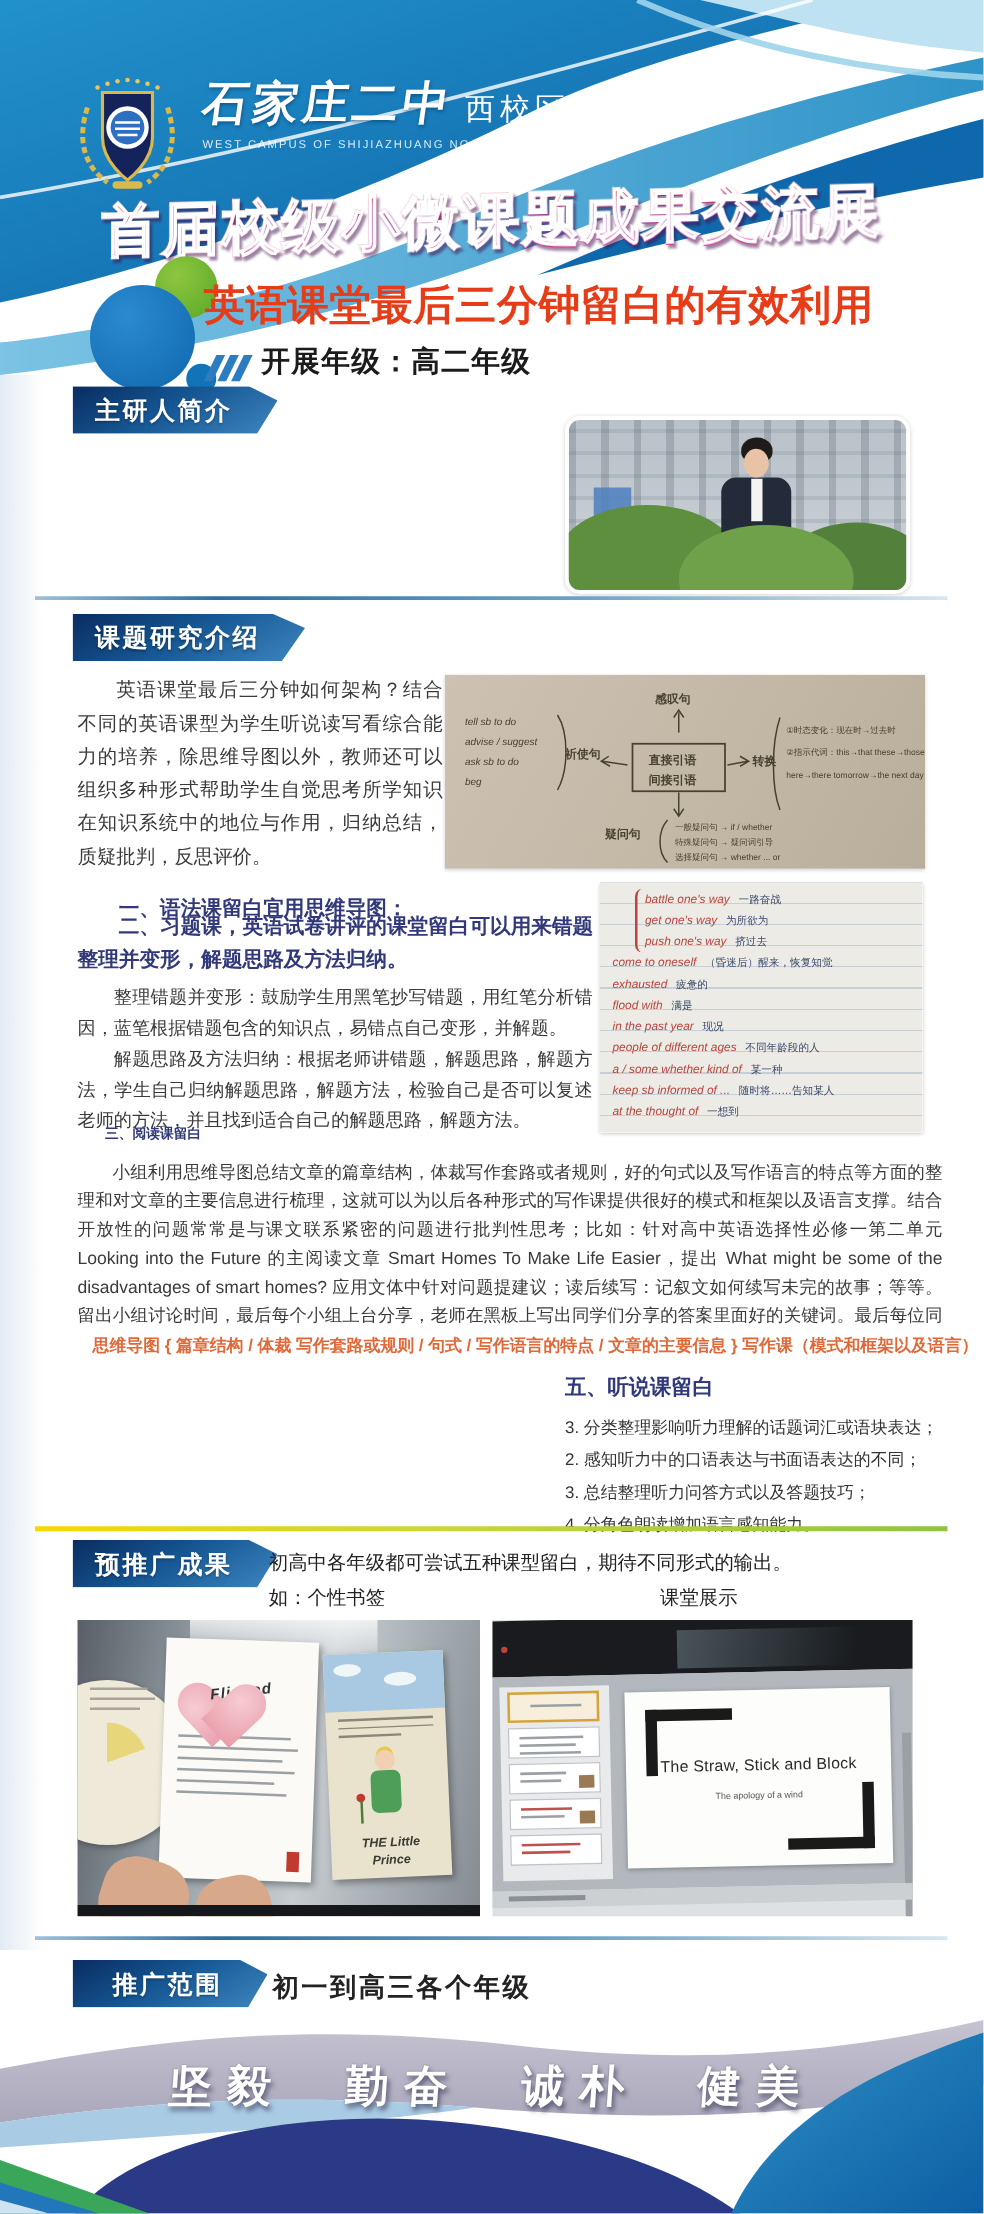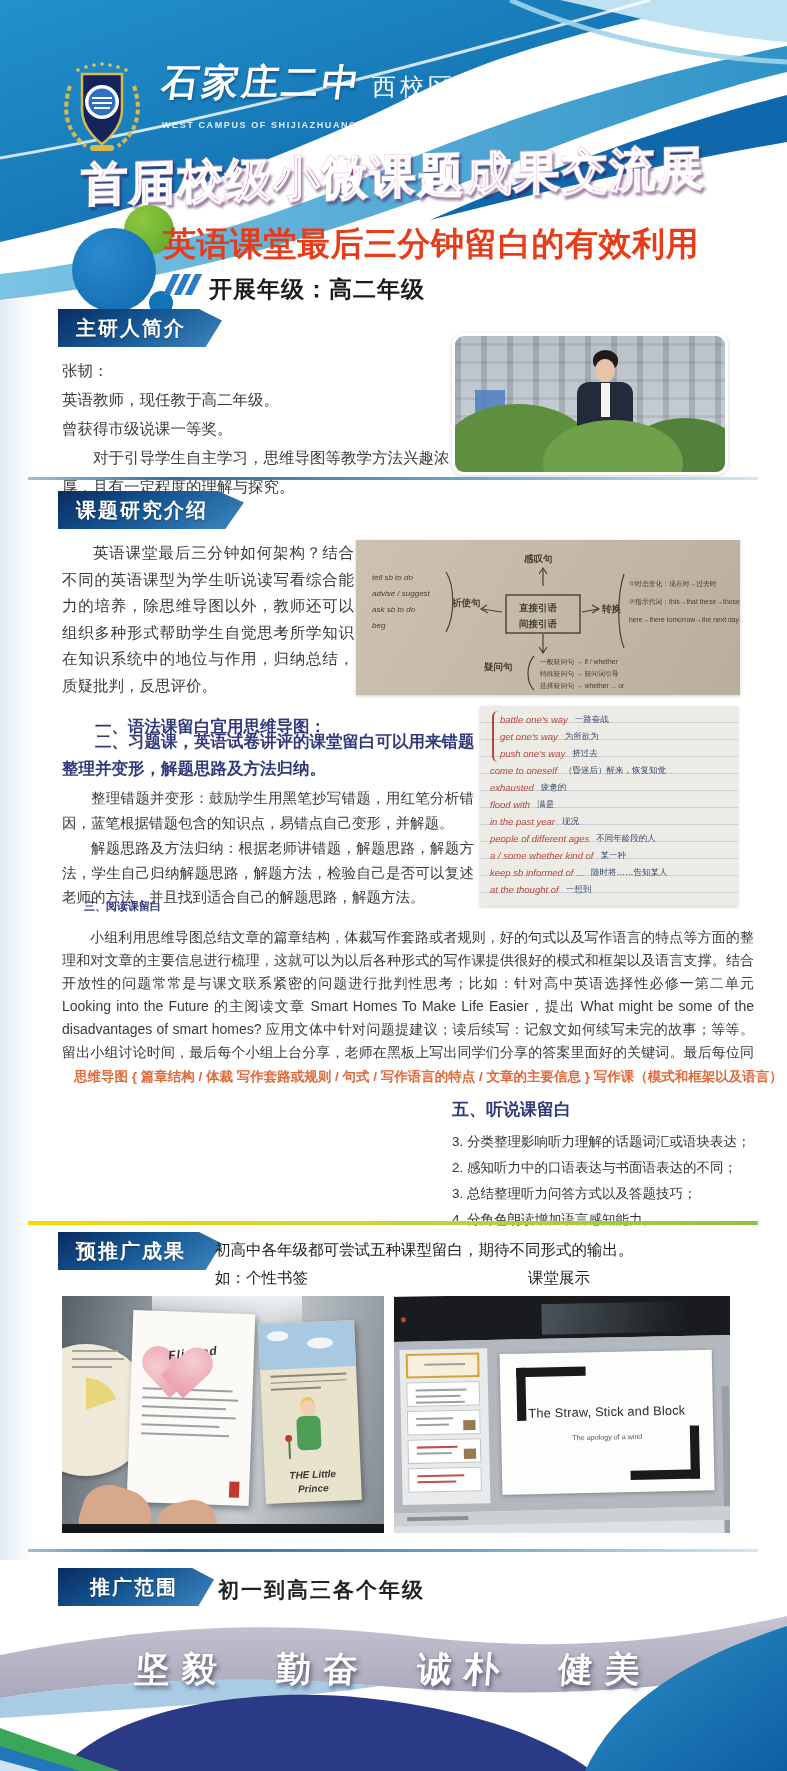--- a/index.html
+++ b/index.html
@@ -8,35 +8,35 @@
           font-family:"Liberation Sans","DejaVu Sans",sans-serif;}
   .abs{position:absolute;}
 
   
   #header-svg{position:absolute;top:0;left:0;}
   .logo-row{position:absolute;left:56px;top:58px;display:flex;align-items:flex-start;}
   .logo-text{margin-left:14px;color:#fff;}
   .school-cn{font-size:37px;font-weight:800;transform:skewX(-8deg);letter-spacing:3px;
              text-shadow:1px 2px 3px rgba(0,40,80,.45);display:inline-block;}
   .campus-cn{font-size:24px;font-weight:500;letter-spacing:4px;margin-left:10px;display:inline-block;}
-  .school-en{font-size:9px;letter-spacing:1.6px;color:rgba(255,255,255,.85);margin-top:12px;font-weight:bold;}
+  .school-en{font-size:9px;letter-spacing:1.6px;color:rgba(255,255,255,.85);margin-top:2px;}
   .banner-title{position:absolute;left:0;top:146px;width:787px;text-align:center;
     font-size:46px;font-weight:900;letter-spacing:2px;transform:skewY(-1.5deg);
     background:linear-gradient(180deg,#d11230 10%,#8c2b96 52%,#ef1f8a 95%);
     -webkit-background-clip:text;background-clip:text;color:transparent;
     -webkit-text-stroke:1.5px #ffffff;
     filter:drop-shadow(2px 3px 1px rgba(60,10,70,.5));}
 
   
   .circle{border-radius:50%;}
   #circle-blue{left:72px;top:228px;width:84px;height:84px;background:radial-gradient(circle at 35% 30%,#2b8ad0,#0f67ad);}
   #circle-green{left:124px;top:205px;width:50px;height:50px;background:radial-gradient(circle at 35% 30%,#8ec63f,#58a828);}
   #circle-dot{left:149px;top:291px;width:24px;height:24px;background:#1173b8;}
   #main-title{left:163px;top:222px;font-size:33px;font-weight:900;color:#e63c17;letter-spacing:.5px;}
-  #grade-row{left:168px;top:274px;display:flex;align-items:flex-start;}
+  #grade-row{left:168px;top:274px;display:flex;align-items:flex-end;}
   .chev{width:7px;height:21px;background:#2b7cc0;transform:skewX(-26deg);margin-right:4px;}
   #grade-label{font-size:23px;font-weight:700;color:#1b1b1b;margin-left:8px;letter-spacing:1px;}
 
   
   .tab{position:absolute;height:38px;display:inline-flex;align-items:center;
     padding:0 36px 0 18px;color:#fff;font-size:20px;font-weight:800;letter-spacing:2px;
     background:linear-gradient(150deg,#0a2c60 0%,#155693 46%,#3e86c0 100%);
     clip-path:polygon(0 0,86% 0,100% 30%,90% 100%,0 100%);
     text-shadow:0 1px 2px rgba(0,0,0,.35);}
 
@@ -100,21 +100,21 @@
   .mm-cn{font-size:9.5px;font-weight:600;}
   .mm-sm{font-size:6.8px;}
 
   
   #photo-notes{left:480px;top:706px;width:258px;height:200px;overflow:hidden;
     background:repeating-linear-gradient(180deg,#edebe5 0 16px,#c6ced6 16px 17px);
     box-shadow:0 1px 3px rgba(0,0,0,.2);padding:5px 4px 0 10px;}
   .note-row{display:flex;gap:7px;height:17px;align-items:center;}
   .note-en{color:#b8453f;font-style:italic;font-size:9.5px;white-space:nowrap;}
   .note-cn{color:#3a4a6b;font-size:8.5px;white-space:nowrap;}
-  .note-group{border-left:2px solid #b8453f;border-radius:6px 0 0 6px;padding-left:6px;margin-left:2px;}
+  .note-group{border-left:2px solid #b8453f;border-radius:6px 0 0 6px;padding-left:6px;margin-left:18px;}
 
   
   #photo-bookmarks{left:62px;top:1296px;width:322px;height:237px;overflow:hidden;
     background:linear-gradient(100deg,#585f66,#9aa4aa 32%,#c6ccd0 58%,#848c92);}
   .pb-glare{position:absolute;left:90px;top:0;width:150px;height:40px;
     background:linear-gradient(180deg,rgba(255,255,255,.75),rgba(255,255,255,0));}
   .pb-darkbar{position:absolute;left:0;bottom:0;width:100%;height:9px;background:#15171a;}
   .card-circle{position:absolute;left:-42px;top:48px;width:132px;height:132px;border-radius:50%;
     background:#efe9da;box-shadow:1px 2px 5px rgba(0,0,0,.3);}
   .wedge{position:absolute;left:34px;top:34px;width:64px;height:64px;border-radius:50%;
@@ -246,26 +246,20 @@
   <div class="abs" id="grade-row">
     <span class="chev"></span>
     <span class="chev"></span>
     <span class="chev"></span>
     <span id="grade-label">开展年级：高二年级</span>
   </div>
 
   <div id="left-fade" class="abs"></div>
 
   <div class="tab" style="left:58px;top:309px;">主研人简介</div>
-  <div class="abs" id="bio">
-    <div>张韧：</div>
-    <div>英语教师，现任教于高二年级。</div>
-    <div>曾获得市级说课一等奖。</div>
-    <div class="indent">对于引导学生自主学习，思维导图等教学方法兴趣浓厚，且有一定程度的理解与探究。</div>
-  </div>
 
   <div class="abs" id="photo-teacher">
     <div class="bldg"></div>
     <div class="door"></div>
     <div class="fence"></div>
     <div class="bush b1"></div>
     <div class="bush b3"></div>
     <div class="person">
       <div class="suit"></div>
       <div class="shirt"></div>

